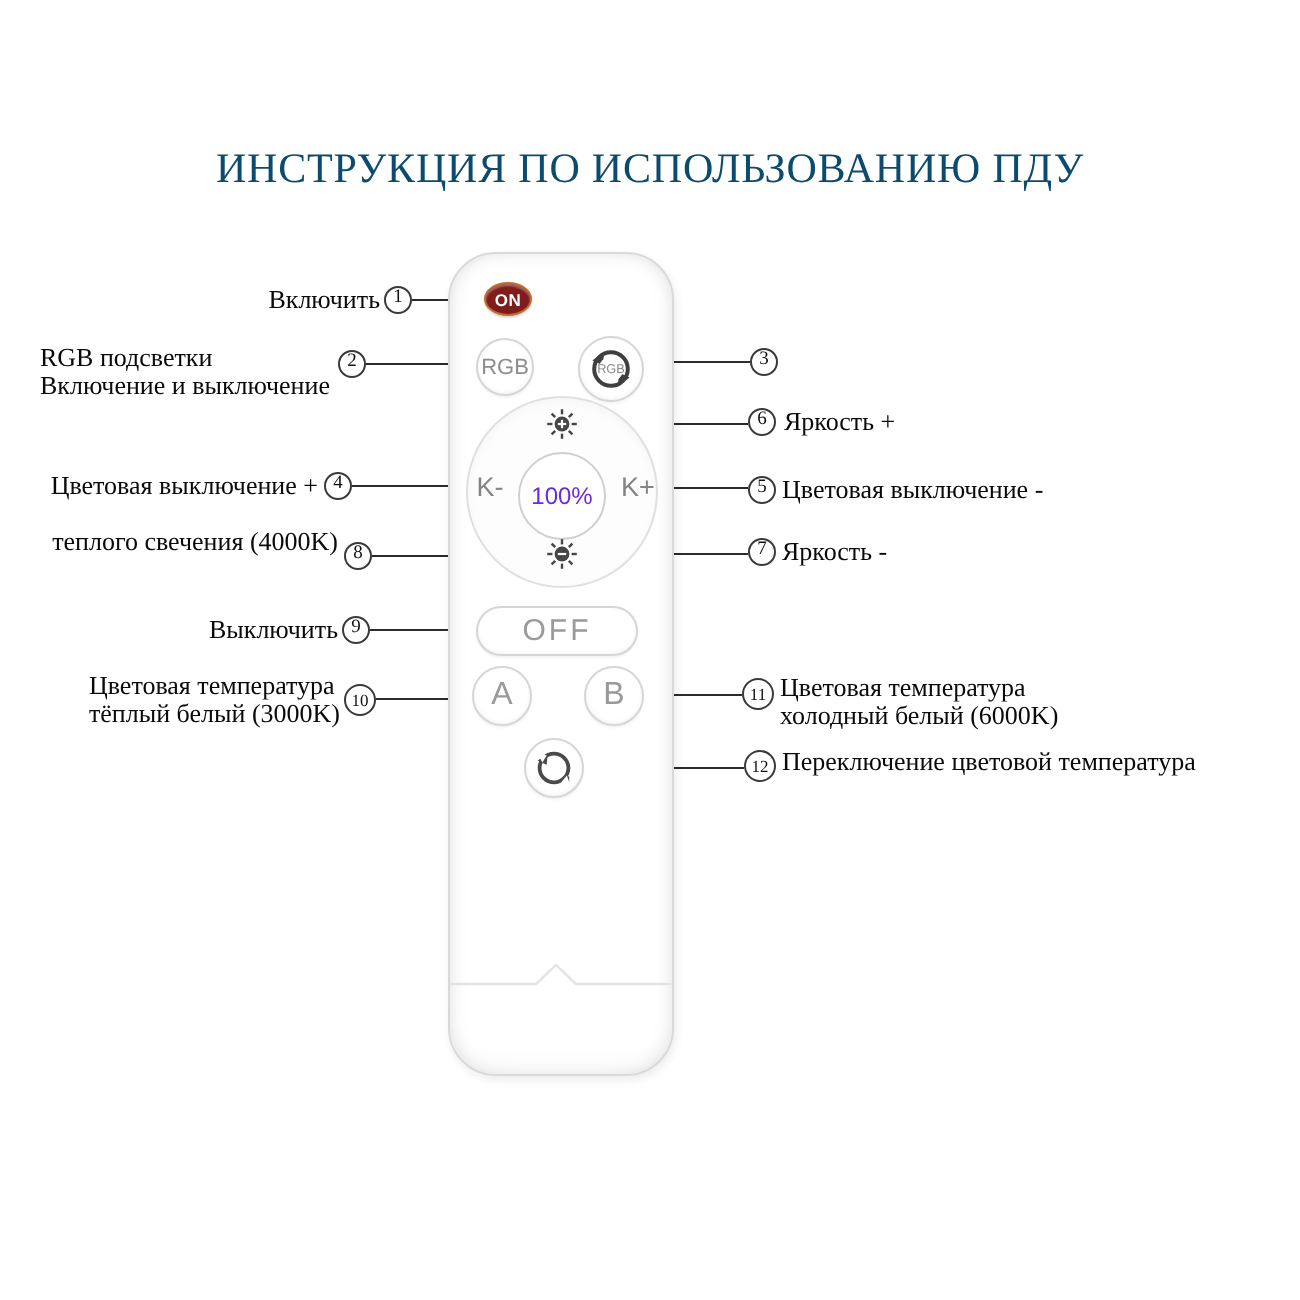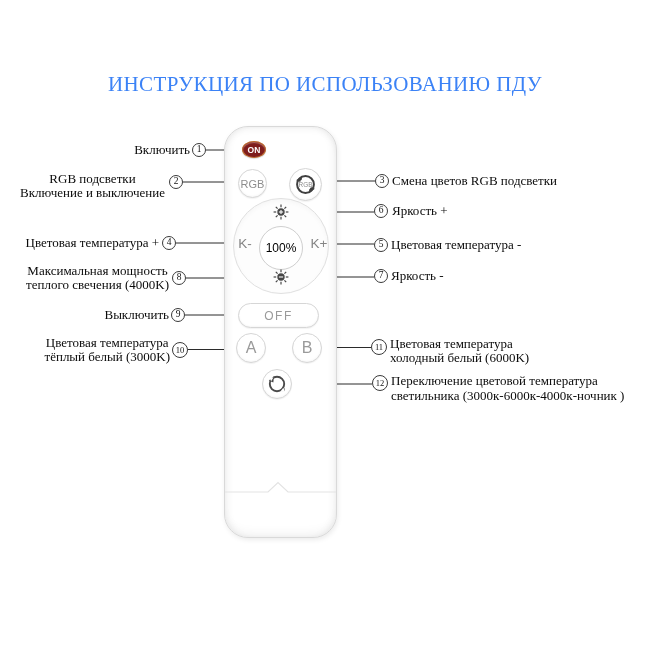--- a/index.html
+++ b/index.html
@@ -1,19 +1,19 @@
 <!DOCTYPE html>
 <html><head>
 <meta charset="utf-8">
 <style>
   html,body{margin:0;padding:0;background:#fff;}
   #canvas{position:relative;width:650px;height:650px;background:#fff;overflow:hidden;
           font-family:"Liberation Serif",serif;color:#111;}
   .title{position:absolute;top:71px;left:0;width:650px;text-align:center;
-         font-size:21px;line-height:26px;letter-spacing:.4px;color:#3b82f6;}
+         font-size:21px;line-height:26px;letter-spacing:.4px;color:#0c4a6e;}
   
   #leads{position:absolute;left:0;top:0;width:650px;height:650px;pointer-events:none;}
   
   .remote{position:absolute;left:224px;top:126px;width:113px;height:412px;box-sizing:border-box;
           border:1px solid #d9d9d9;border-radius:24px;background:#fff;
           box-shadow:inset 6px 0 10px -6px rgba(0,0,0,.10),
                      inset -6px 0 10px -6px rgba(0,0,0,.10),
                      inset 0 6px 10px -6px rgba(0,0,0,.07),
                      inset 0 -9px 14px -9px rgba(0,0,0,.09),
                      1px 2px 5px rgba(0,0,0,.08);}
@@ -24,42 +24,42 @@
        font-family:"Liberation Sans",sans-serif;color:#8d8d8d;
        box-shadow:0 1px 1px rgba(0,0,0,.05), inset 0 -1px 2px rgba(0,0,0,.04);}
   .btn-on{left:242px;top:141px;width:24px;height:17px;background:#7f1d1d;border:1px solid #bf6c30;
           color:#fff;font-size:8.5px;font-weight:bold;letter-spacing:.2px;
           box-shadow:inset 0 1px 1px rgba(255,255,255,.35),0 1px 1px rgba(0,0,0,.15);}
   .btn-rgb{left:238px;top:169px;width:29px;height:29px;font-size:11px;}
   .btn-rgbcycle{left:289px;top:168px;width:33px;height:33px;}
   .pad{position:absolute;left:233px;top:198px;width:96px;height:96px;box-sizing:border-box;
        border:1px solid #e0e0e0;border-radius:50%;background:#fdfdfd;
        box-shadow:inset 0 2px 5px rgba(0,0,0,.03);}
-  .pad-center{left:259px;top:226px;width:44px;height:44px;font-size:12px;color:#000000;
+  .pad-center{left:259px;top:226px;width:44px;height:44px;font-size:12px;color:#6d28d9;
               border:1px solid #cfcfcf;box-shadow:none;}
   .pad-key{position:absolute;width:24px;height:16px;display:flex;align-items:center;justify-content:center;
            font-family:"Liberation Sans",sans-serif;font-size:13.5px;color:#848484;}
   .k-minus{left:233px;top:235px;}
   .k-plus{left:307px;top:235px;}
   .sun{position:absolute;width:16px;height:16px;}
   .sun-plus{left:273px;top:204px;}
   .sun-minus{left:273px;top:269px;}
   .btn-off{left:238px;top:303px;width:81px;height:25px;border-radius:13px;
-           font-size:12px;letter-spacing:1.5px;color:#9a9a9a;}
+           font-size:15px;letter-spacing:1.5px;color:#9a9a9a;}
   .btn-a{left:236px;top:333px;width:30px;height:30px;font-size:16px;color:#9a9a9a;}
   .btn-b{left:292px;top:333px;width:30px;height:30px;font-size:16px;color:#9a9a9a;}
   .btn-cycle{left:262px;top:369px;width:30px;height:30px;}
   
   .badge{position:absolute;box-sizing:border-box;width:14px;height:14px;border:1px solid #3a3a3a;
          border-radius:50%;background:#fff;display:flex;align-items:center;justify-content:center;
          font-size:9.5px;line-height:1;color:#111;}
   .badge.w2{width:16px;height:16px;font-size:8.5px;}
   
   .lab{position:absolute;font-size:13px;line-height:14px;color:#0a0a0a;white-space:nowrap;}
-  .lab.ls{text-align:center;}
+  .lab.ls{}
   .lab.rs{text-align:left;}
   .lab.tall{line-height:15px;}
 </style>
 </head>
 <body>
 
 <div id="canvas">
 
   <div class="title">ИНСТРУКЦИЯ ПО ИСПОЛЬЗОВАНИЮ ПДУ</div>
 
@@ -166,48 +166,43 @@
   <div class="badge w2" style="left:371px;top:339px">11</div>
   <div class="badge w2" style="left:372px;top:375px">12</div>
 
   <div class="lab ls" style="right:460px;top:143px">
     <div>Включить</div>
   </div>
   <div class="lab ls" style="right:485px;top:172px">
     <div>RGB подсветки</div>
     <div>Включение и выключение</div>
   </div>
-  <div class="lab rs" style="left:392px;top:174px">
-    <div>Смена цветов RGB подсветки</div>
-  </div>
   <div class="lab ls" style="right:491px;top:236px">
-    <div>Цветовая температура +</div>
+    <div>Цветовая выключение +</div>
   </div>
   <div class="lab rs" style="left:391px;top:238px">
-    <div>Цветовая температура -</div>
+    <div>Цветовая выключение -</div>
   </div>
   <div class="lab rs" style="left:392px;top:204px">
     <div>Яркость +</div>
   </div>
   <div class="lab rs" style="left:391px;top:269px">
     <div>Яркость -</div>
   </div>
   <div class="lab ls" style="right:481px;top:264px">
-    <div>Максимальная мощность</div>
     <div>теплого свечения (4000K)</div>
   </div>
   <div class="lab ls" style="right:481px;top:308px">
     <div>Выключить</div>
   </div>
   <div class="lab ls" style="right:480px;top:336px">
     <div>Цветовая температура</div>
     <div>тёплый белый (3000K)</div>
   </div>
   <div class="lab rs" style="left:390px;top:337px">
     <div>Цветовая температура</div>
     <div>холодный белый (6000K)</div>
   </div>
   <div class="lab rs tall" style="left:391px;top:373px">
     <div>Переключение цветовой температура</div>
-    <div>светильника (3000к-6000к-4000к-ночник )</div>
   </div>
 
 </div>
 
 </body></html>

